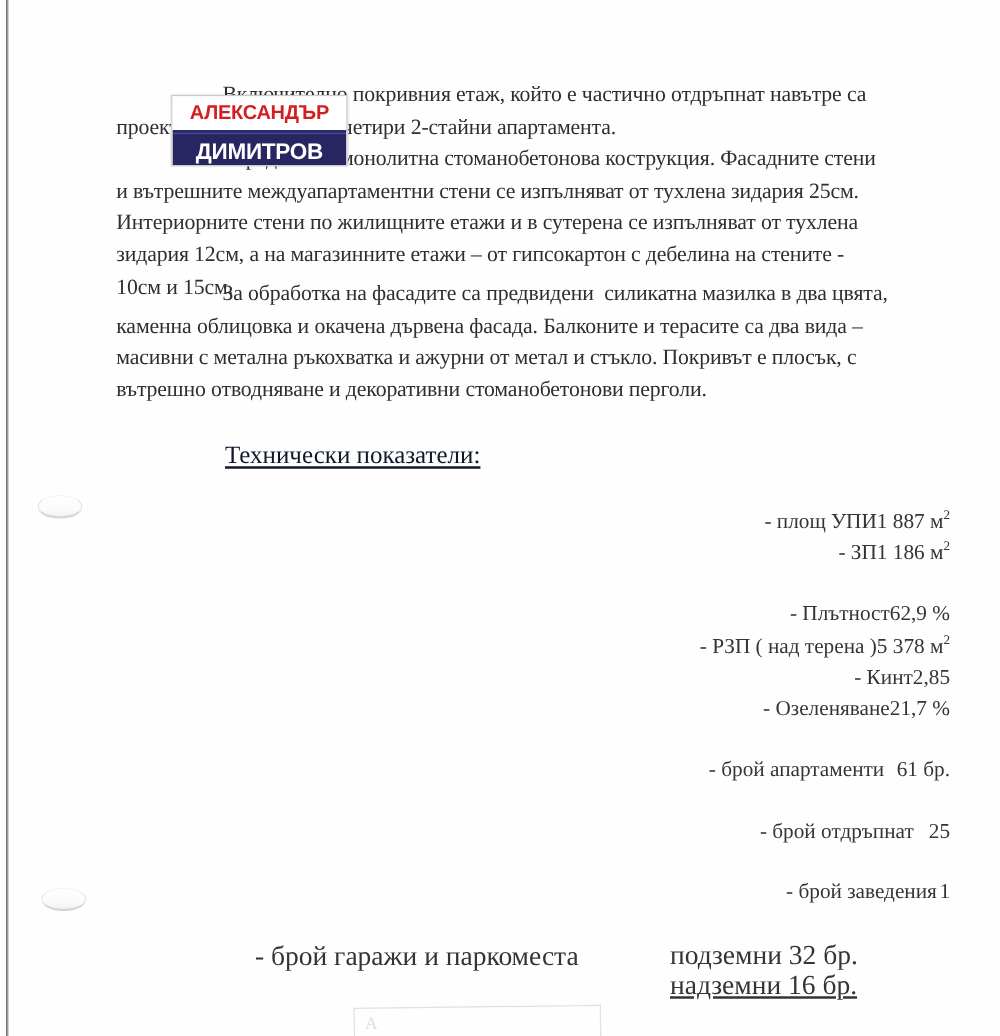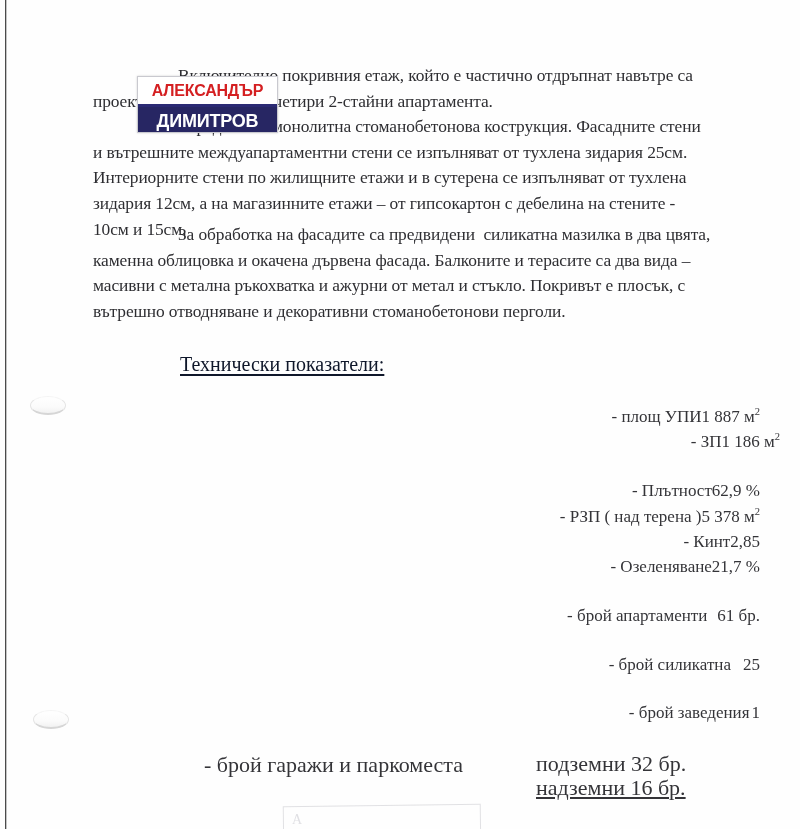--- a/index.html
+++ b/index.html
@@ -217,21 +217,21 @@
       <span>ДИМИТРОВ</span>
     </div>
   </div>
 
   <div id="tech-heading">Технически показатели:</div>
 
   <div class="spec-row" style="top:407px;">
     <span class="spec-label">- площ УПИ</span><span class="spec-value"><span>1 887 м</span><sup>2</sup></span>
   </div>
 
-  <div class="spec-row" style="top:432px;margin-left:20px;">
+  <div class="spec-row" style="top:432px;">
     <span class="spec-label">- ЗП</span><span class="spec-value"><span>1 186 м</span><sup>2</sup></span>
   </div>
 
   <div class="spec-row" style="top:457px;margin-top:24px;">
     <span class="spec-label">- Плътност</span><span class="spec-value"><span>62,9 %</span><sup></sup></span>
   </div>
 
 
   <div class="spec-row" style="top:507px;">
     <span class="spec-label">- РЗП ( над терена )</span><span class="spec-value"><span>5 378 м</span><sup>2</sup></span>
@@ -243,21 +243,21 @@
 
   <div class="spec-row" style="top:557px;">
     <span class="spec-label">- Озеленяване</span><span class="spec-value"><span>21,7 %</span><sup></sup></span>
   </div>
 
   <div class="spec-row" style="top:606px;">
     <span class="spec-label">- брой апартаменти</span><span class="spec-value pad-a">61 бр.</span>
   </div>
 
   <div class="spec-row" style="top:655px;">
-    <span class="spec-label">- брой силикатна</span><span class="spec-value pad-b">25</span>
+    <span class="spec-label">- брой отдръпнат</span><span class="spec-value pad-b">25</span>
   </div>
 
   <div class="spec-row" style="top:703px;">
     <span class="spec-label">- брой заведения</span><span class="spec-value pad-c">1</span>
   </div>
 
   <div id="row-garages">
     <span class="spec-label">- брой гаражи и паркоместа</span><span class="garage-values"><span class="vline">подземни 32 бр.</span><span class="vline underlined">надземни 16 бр.</span></span>
   </div>
 

